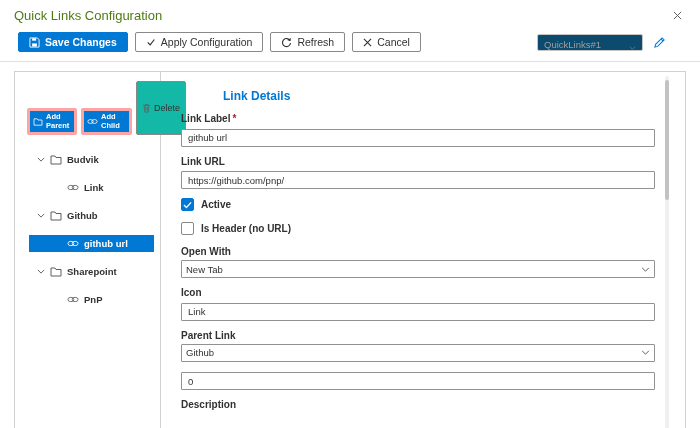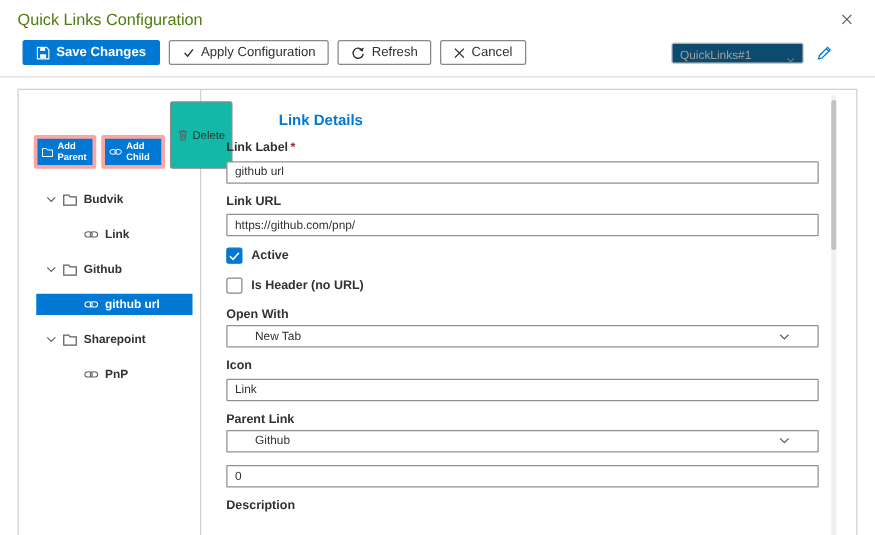--- a/index.html
+++ b/index.html
@@ -66,21 +66,21 @@
   .form-heading { color:#0078d4; font-size:12px; font-weight:700; margin-bottom:10px;margin-left:42px; }
   .fgroup { margin-bottom:9px; }
   .fgroup label { display:block; font-size:10px; font-weight:700; margin-bottom:3px; color:#323130; }
   .req { color:#a4262c; margin-left:2px; }
   .tinput {
     width:100%; height:18px; border:1px solid #919191; border-radius:1px;
     font-size:9.5px; padding:0 6px; font-family:inherit; color:#323130; outline:none; background:#fff;
   }
   .selectbox {
     width:100%; height:18px; border:1px solid #919191; border-radius:1px;
-    font-size:9.5px; padding:0 22px; display:flex; align-items:center; justify-content:space-between;
+    font-size:9.5px; padding:0 4px; display:flex; align-items:center; justify-content:space-between;
     color:#323130; cursor:pointer; background:#fff;
   }
   .sel-chev { display:flex; color:#605e5c; }
   .check-row { display:flex; align-items:center; gap:7px; margin-bottom:11px; cursor:pointer; }
   .cbox {
     width:13px; height:13px; border:1px solid #8a8886; border-radius:2px;
     display:flex; align-items:center; justify-content:center; background:#fff; flex:0 0 auto;
   }
   .cbox.checked { background:#0078d4; border-color:#0078d4; }
   .clabel { font-size:10px; font-weight:700; }

